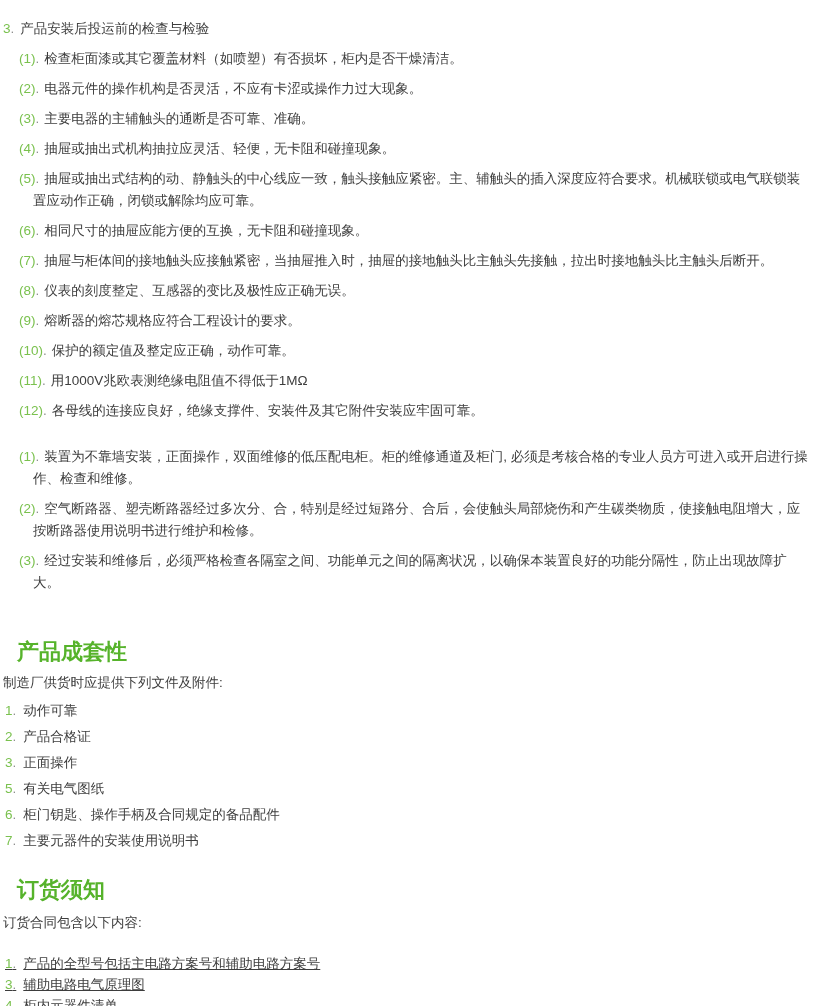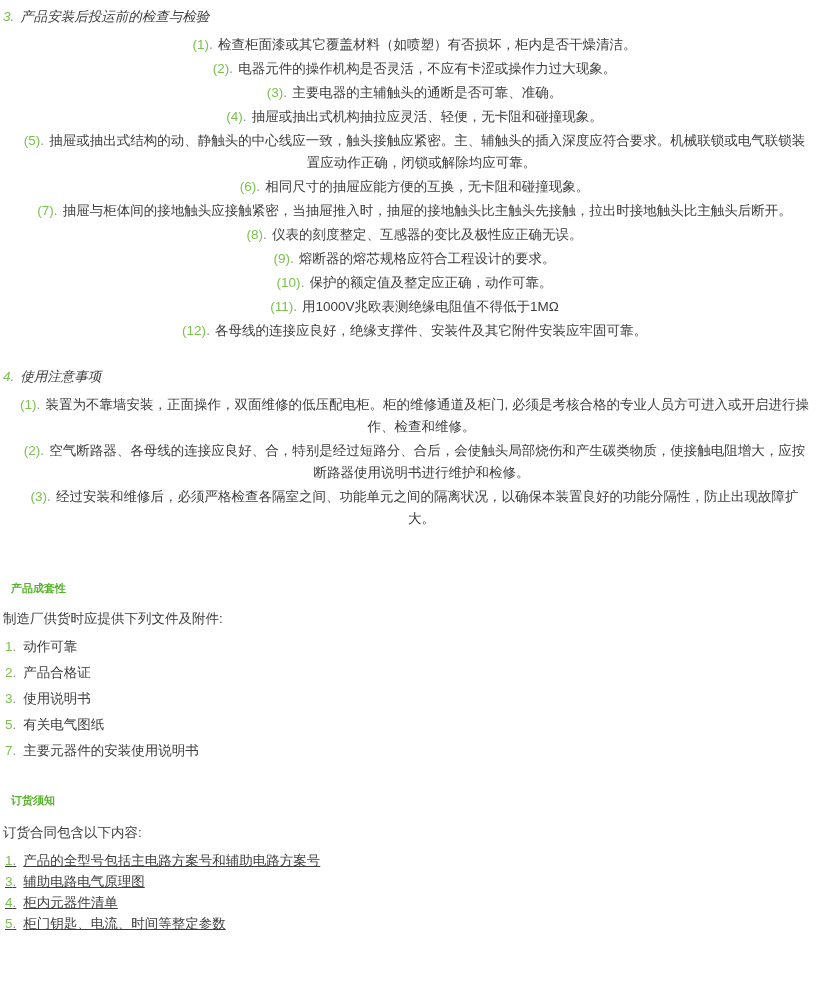--- a/index.html
+++ b/index.html
@@ -13,54 +13,52 @@
     width:823px;
     font-family:"Liberation Sans","DejaVu Sans",sans-serif;
     color:var(--text);
     font-size:13.5px;
     -webkit-font-smoothing:antialiased;
   }
   .doc{padding:6px 13px 10px 3px;width:807px;}
 
   
   .sec-head{
-    margin:0 0 6px 0;
+    margin:12px 0 6px 0;
     line-height:22px;
-    font-style:italic;
   }
   .sec-head .num{color:var(--green-number);}
   .sec-head .dot{color:var(--dot);margin-right:6px;}
 
   
   .sub-list p.item{
-    margin:0 0 2px 0;
+    margin:8px 0 2px 0;
     line-height:22px;
     padding-left:30px;
     text-indent:-14px;
-    text-align:center;
   }
   .sub-list .num{color:var(--green-number);}
   .sub-list .dot{color:var(--dot);margin-right:5px;}
 
   .sec-usage{margin-top:24px;}
 
   
   h2.green-heading{
-    margin:8px;
+    margin:14px;
     color:var(--green-heading);
-    font-size:11px;
+    font-size:22px;
     font-weight:bold;
     line-height:24px;
   }
   .sec-completeness h2{margin-top:46px;margin-bottom:8px;}
   .sec-ordering h2{margin-top:26px;margin-bottom:10px;}
 
   p.intro{margin:0;line-height:22px;}
   .sec-completeness p.intro{margin-bottom:6px;}
-  .sec-ordering p.intro{margin-bottom:6px;}
+  .sec-ordering p.intro{margin-bottom:19px;}
 
   
   .plain-list p.item{
     margin:0;
     padding-left:22px;
     text-indent:-20px;
     line-height:22px;
   }
   .plain-list .num{color:var(--green-number);}
   .plain-list .dot{color:var(--dot);margin-right:7px;}
@@ -84,36 +82,36 @@
         <p class="item"><span class="num">(7)</span><span class="dot">.</span><span class="txt">抽屉与柜体间的接地触头应接触紧密，当抽屉推入时，抽屉的接地触头比主触头先接触，拉出时接地触头比主触头后断开。</span></p>
         <p class="item"><span class="num">(8)</span><span class="dot">.</span><span class="txt">仪表的刻度整定、互感器的变比及极性应正确无误。</span></p>
         <p class="item"><span class="num">(9)</span><span class="dot">.</span><span class="txt">熔断器的熔芯规格应符合工程设计的要求。</span></p>
         <p class="item"><span class="num">(10)</span><span class="dot">.</span><span class="txt">保护的额定值及整定应正确，动作可靠。</span></p>
         <p class="item"><span class="num">(11)</span><span class="dot">.</span><span class="txt">用1000V兆欧表测绝缘电阻值不得低于1MΩ</span></p>
         <p class="item"><span class="num">(12)</span><span class="dot">.</span><span class="txt">各母线的连接应良好，绝缘支撑件、安装件及其它附件安装应牢固可靠。</span></p>
       </div>
   </section>
 
   <section class="sec-usage">
-    <p class="sec-head"><span class="num">4</span><span class="dot">.</span><span class="title">使用注意事项</span></p>
     <div class="sub-list">
         <p class="item"><span class="num">(1)</span><span class="dot">.</span><span class="txt">装置为不靠墙安装，正面操作，双面维修的低压配电柜。柜的维修通道及柜门, 必须是考核合格的专业人员方可进入或开启进行操作、检查和维修。</span></p>
-        <p class="item"><span class="num">(2)</span><span class="dot">.</span><span class="txt">空气断路器、各母线的连接应良好、合，特别是经过短路分、合后，会使触头局部烧伤和产生碳类物质，使接触电阻增大，应按断路器使用说明书进行维护和检修。</span></p>
+        <p class="item"><span class="num">(2)</span><span class="dot">.</span><span class="txt">空气断路器、塑壳断路器经过多次分、合，特别是经过短路分、合后，会使触头局部烧伤和产生碳类物质，使接触电阻增大，应按断路器使用说明书进行维护和检修。</span></p>
         <p class="item"><span class="num">(3)</span><span class="dot">.</span><span class="txt">经过安装和维修后，必须严格检查各隔室之间、功能单元之间的隔离状况，以确保本装置良好的功能分隔性，防止出现故障扩大。</span></p>
       </div>
   </section>
 
   <section class="sec-completeness">
     <h2 class="green-heading">产品成套性</h2>
     <p class="intro">制造厂供货时应提供下列文件及附件:</p>
     <div class="plain-list list-completeness">
         <p class="item"><span class="num">1</span><span class="dot">.</span><span class="txt">动作可靠</span></p>
         <p class="item"><span class="num">2</span><span class="dot">.</span><span class="txt">产品合格证</span></p>
-        <p class="item"><span class="num">3</span><span class="dot">.</span><span class="txt">使用说明书</span></p>
+        <p class="item"><span class="num">3</span><span class="dot">.</span><span class="txt">正面操作</span></p>
         <p class="item"><span class="num">5</span><span class="dot">.</span><span class="txt">有关电气图纸</span></p>
+        <p class="item"><span class="num">6</span><span class="dot">.</span><span class="txt">柜门钥匙、操作手柄及合同规定的备品配件</span></p>
         <p class="item"><span class="num">7</span><span class="dot">.</span><span class="txt">主要元器件的安装使用说明书</span></p>
       </div>
   </section>
 
   <section class="sec-ordering">
     <h2 class="green-heading">订货须知</h2>
     <p class="intro">订货合同包含以下内容:</p>
     <div class="plain-list list-ordering">
         <p class="item"><span class="num">1</span><span class="dot">.</span><span class="txt">产品的全型号包括主电路方案号和辅助电路方案号</span></p>
         <p class="item"><span class="num">3</span><span class="dot">.</span><span class="txt">辅助电路电气原理图</span></p>

